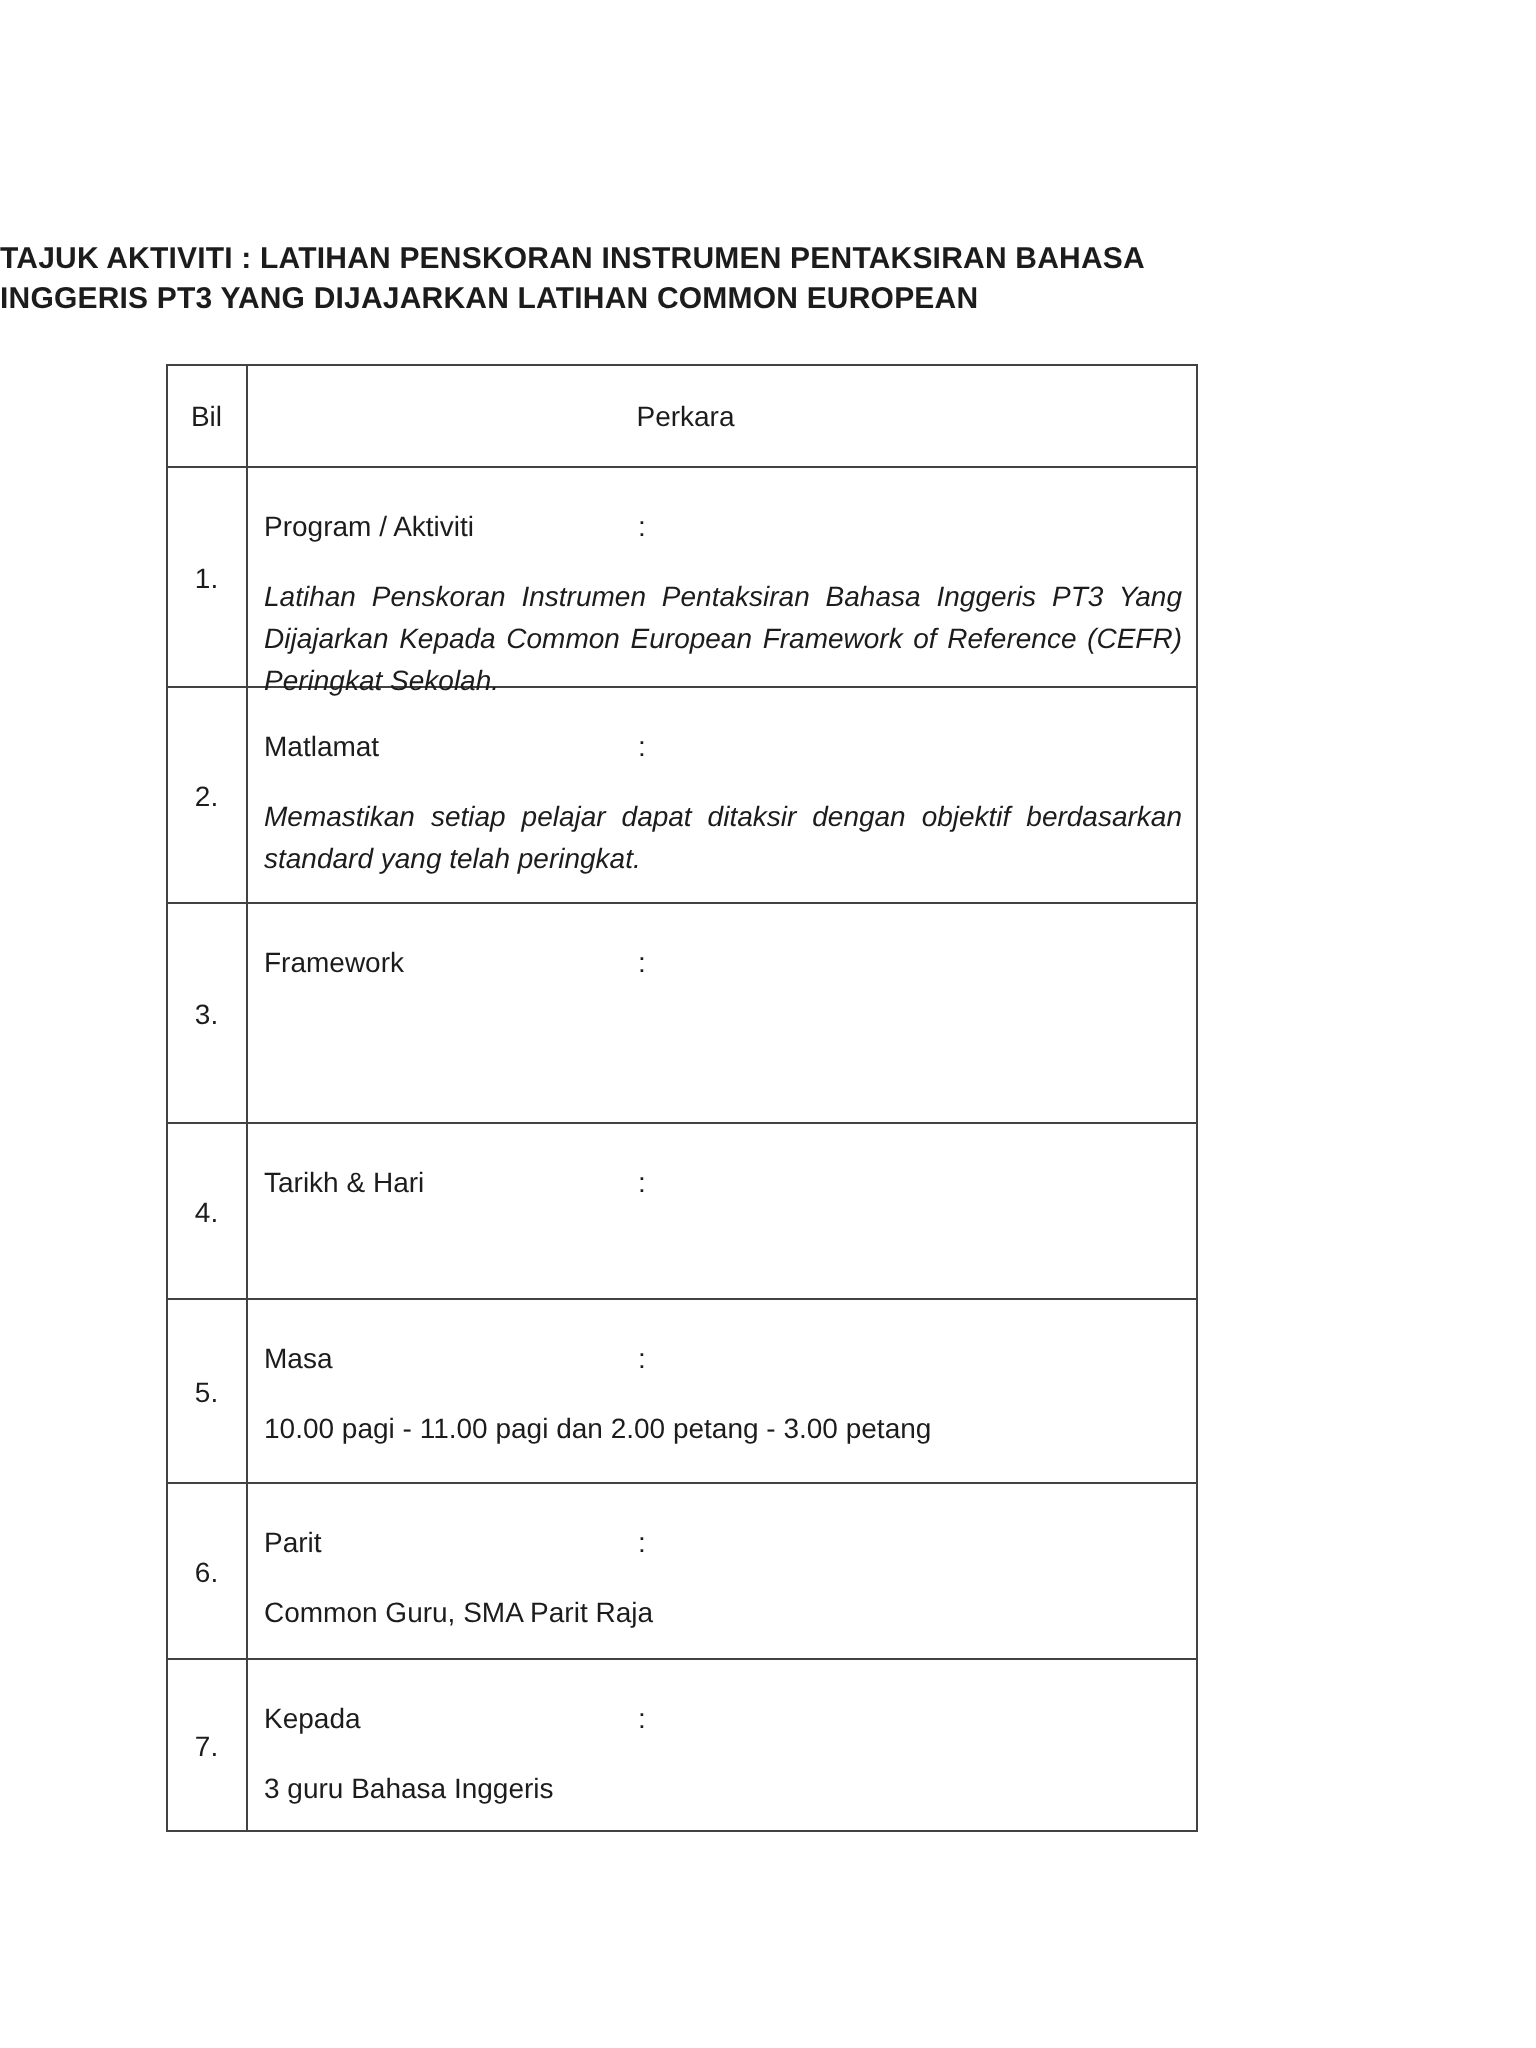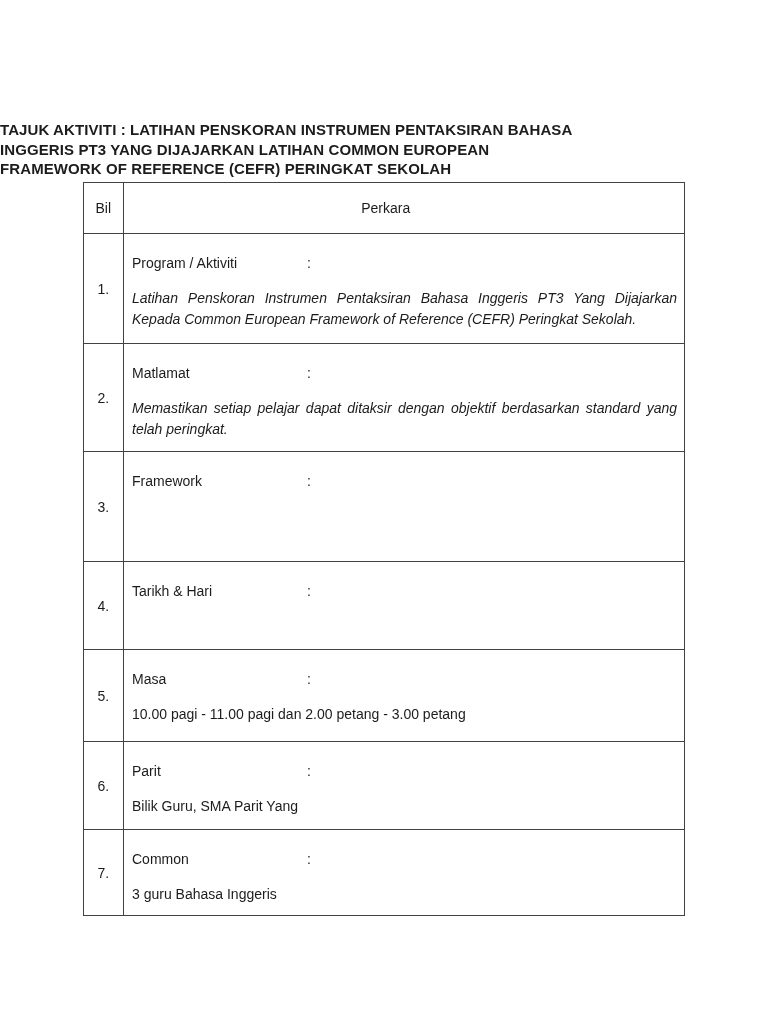--- a/index.html
+++ b/index.html
@@ -28,21 +28,21 @@
     line-height: 19.5px;
     letter-spacing: 0.1px;
     margin-top: 12px;
   }
   .title-line { display: block; white-space: nowrap; }
   
   .doc-table {
     position: absolute;
     left: 83px;
     top: 182px;
-    width: 602px;
+    width: 516px;
     border: 1.5px solid #424242;
     background: #ffffff;
   }
   .trow { display: flex; border-bottom: 1.5px solid #424242; }
   .trow:last-child { border-bottom: none; }
   .cell-bil {
     flex: 0 0 39.5px;
     width: 39.5px;
     border-right: 1.5px solid #424242;
     display: flex;
@@ -62,35 +62,34 @@
     justify-content: center;
     padding: 0 36px 0 0; 
   }
   .h-r1 { height: 110px; }
   .h-r2 { height: 108px; }
   .h-r3 { height: 110px; }
   .h-r4 { height: 88px; }
   .h-r5 { height: 92px; }
   .h-r6 { height: 88px; }
   .h-r7 { height: 85px; }
-  .label-line { display: flex; line-height: 16px; }
+  .label-line { display: flex; line-height: 16px; gap: 12px; }
   .flabel { display: inline-block; width: 175px; }
   .fcolon { display: inline-block; }
   .fvalue { margin-top: 17px; line-height: 21px; }
   .justify { text-align: justify; font-style: italic; }
 </style>
 </head>
 <body>
 
 <div class="page">
 
   <h1 class="doc-title">
     <span class="title-line">TAJUK AKTIVITI : LATIHAN PENSKORAN INSTRUMEN PENTAKSIRAN BAHASA</span>
     <span class="title-line">INGGERIS PT3 YANG DIJAJARKAN LATIHAN COMMON EUROPEAN</span>
-    <span class="title-line">FRAMEWORK OF REFERENCE (CEFR) PERINGKAT SEKOLAH</span>
   </h1>
 
   <div class="doc-table">
 
     <div class="trow header-row">
       <div class="cell-bil">Bil</div>
       <div class="cell-perkara">Perkara</div>
     </div>
 
     <div class="trow h-r1">
@@ -146,29 +145,29 @@
       </div>
     </div>
 
     <div class="trow h-r6">
       <div class="cell-bil">6.</div>
       <div class="cell-perkara">
         <div class="label-line">
           <span class="flabel">Parit</span>
           <span class="fcolon">:</span>
         </div>
-        <div class="fvalue">Bilik Guru, SMA Parit Yang</div>
+        <div class="fvalue">Common Guru, SMA Parit Raja</div>
       </div>
     </div>
 
     <div class="trow h-r7">
       <div class="cell-bil">7.</div>
       <div class="cell-perkara">
         <div class="label-line">
-          <span class="flabel">Common</span>
+          <span class="flabel">Kepada</span>
           <span class="fcolon">:</span>
         </div>
         <div class="fvalue">3 guru Bahasa Inggeris</div>
       </div>
     </div>
 
   </div>
 </div>
 
 </body></html>

